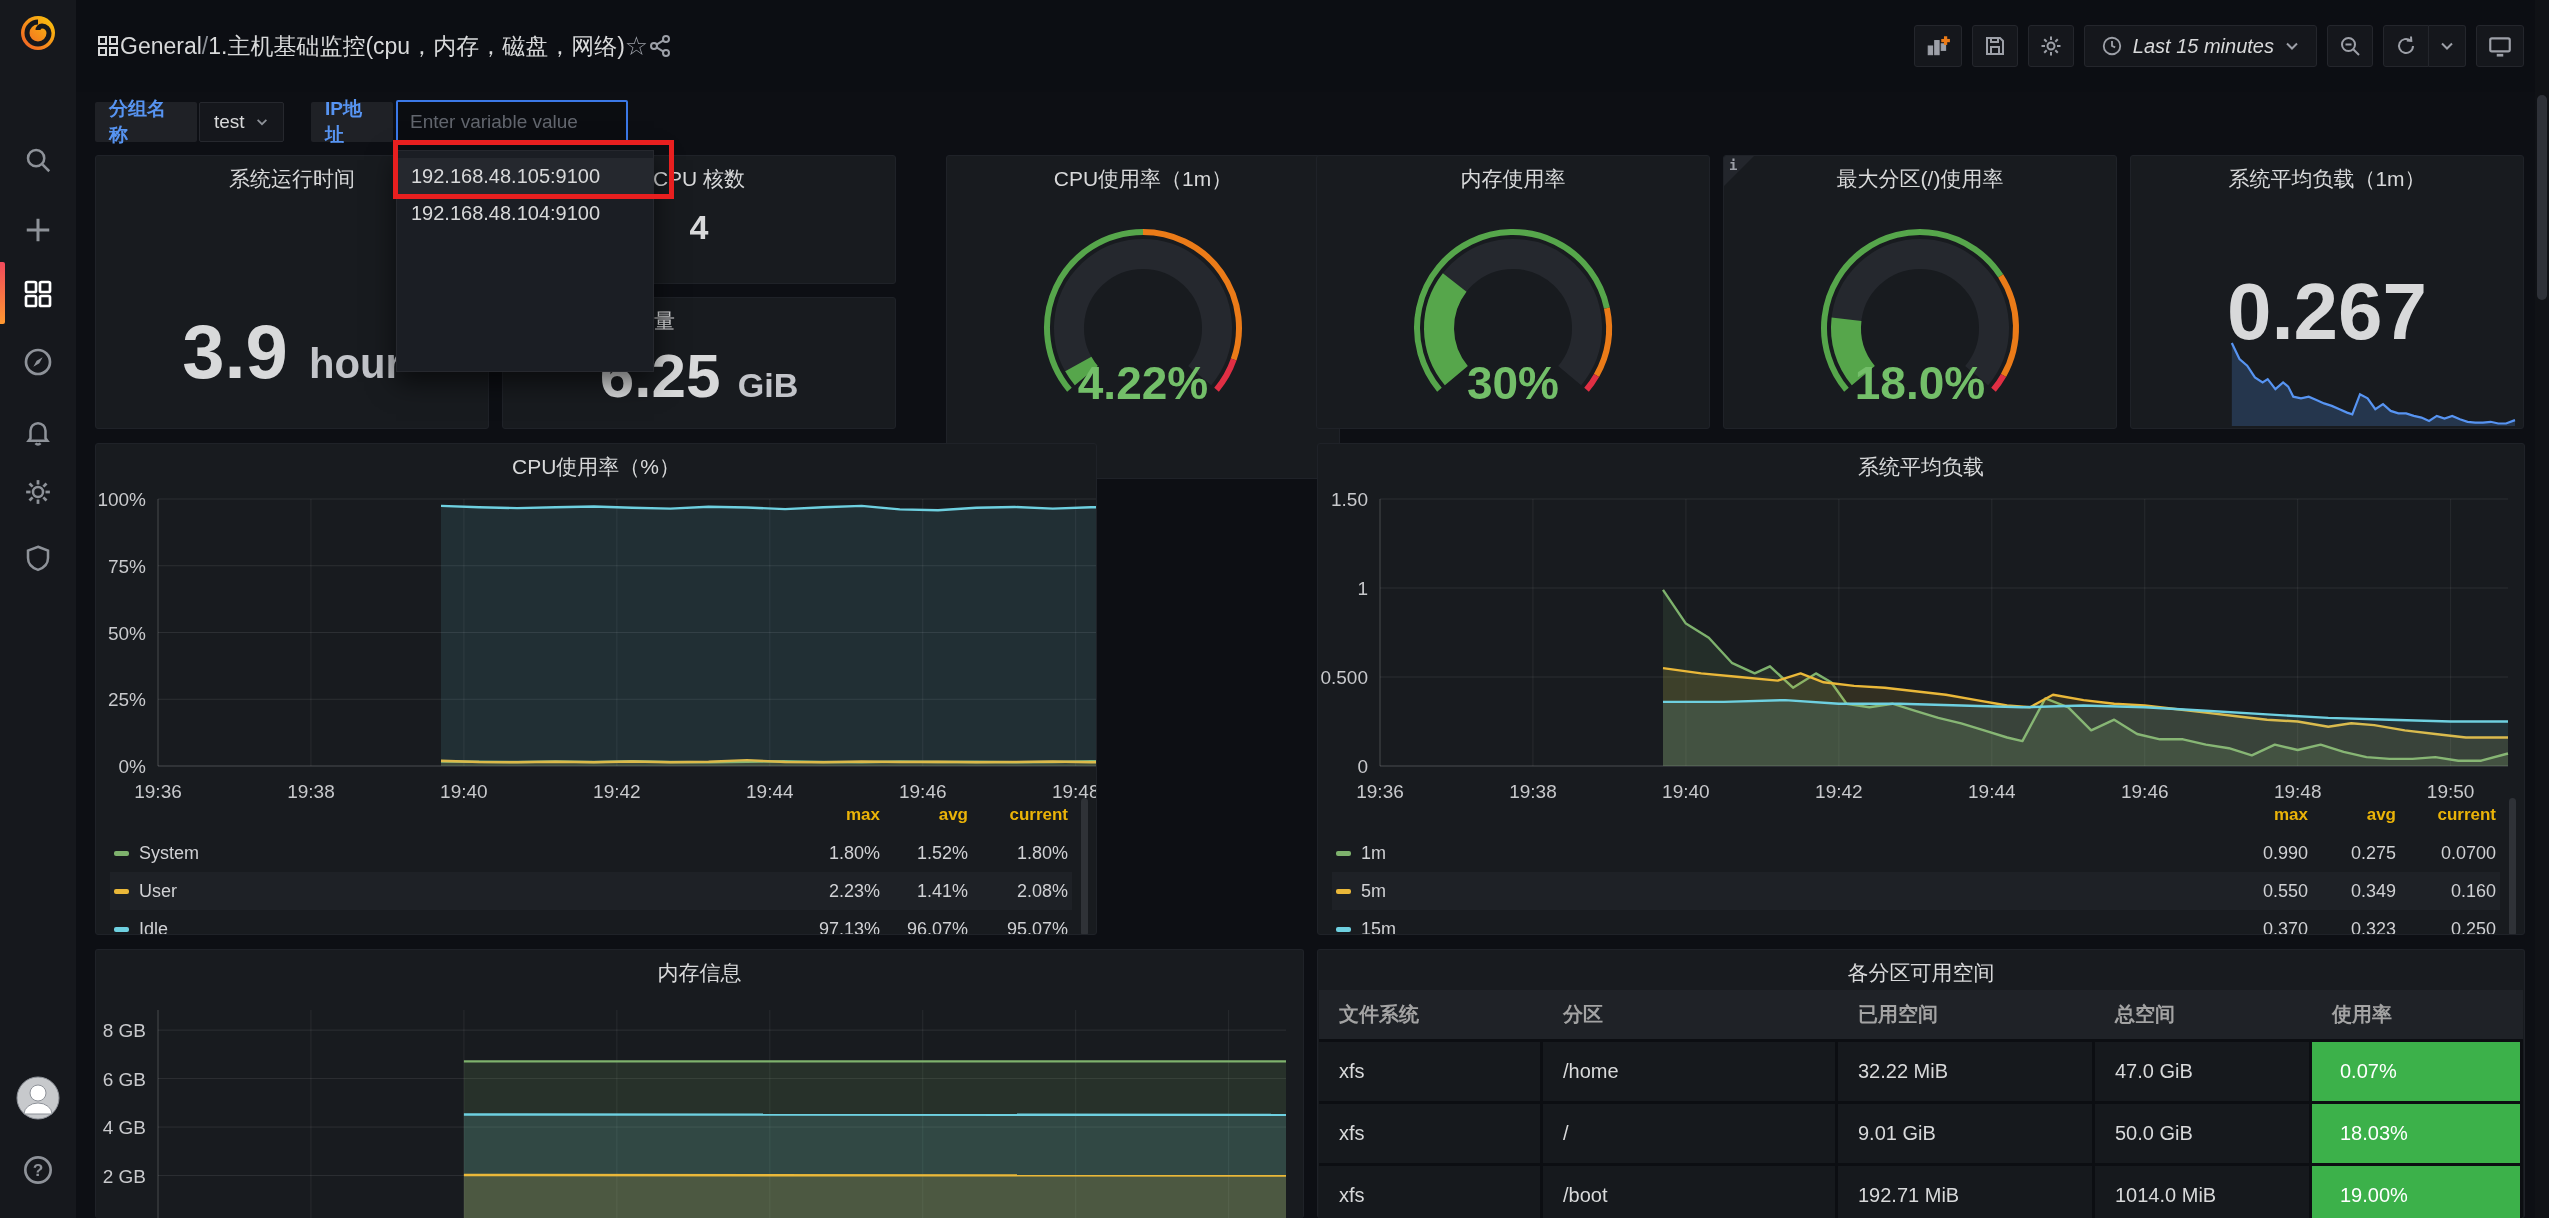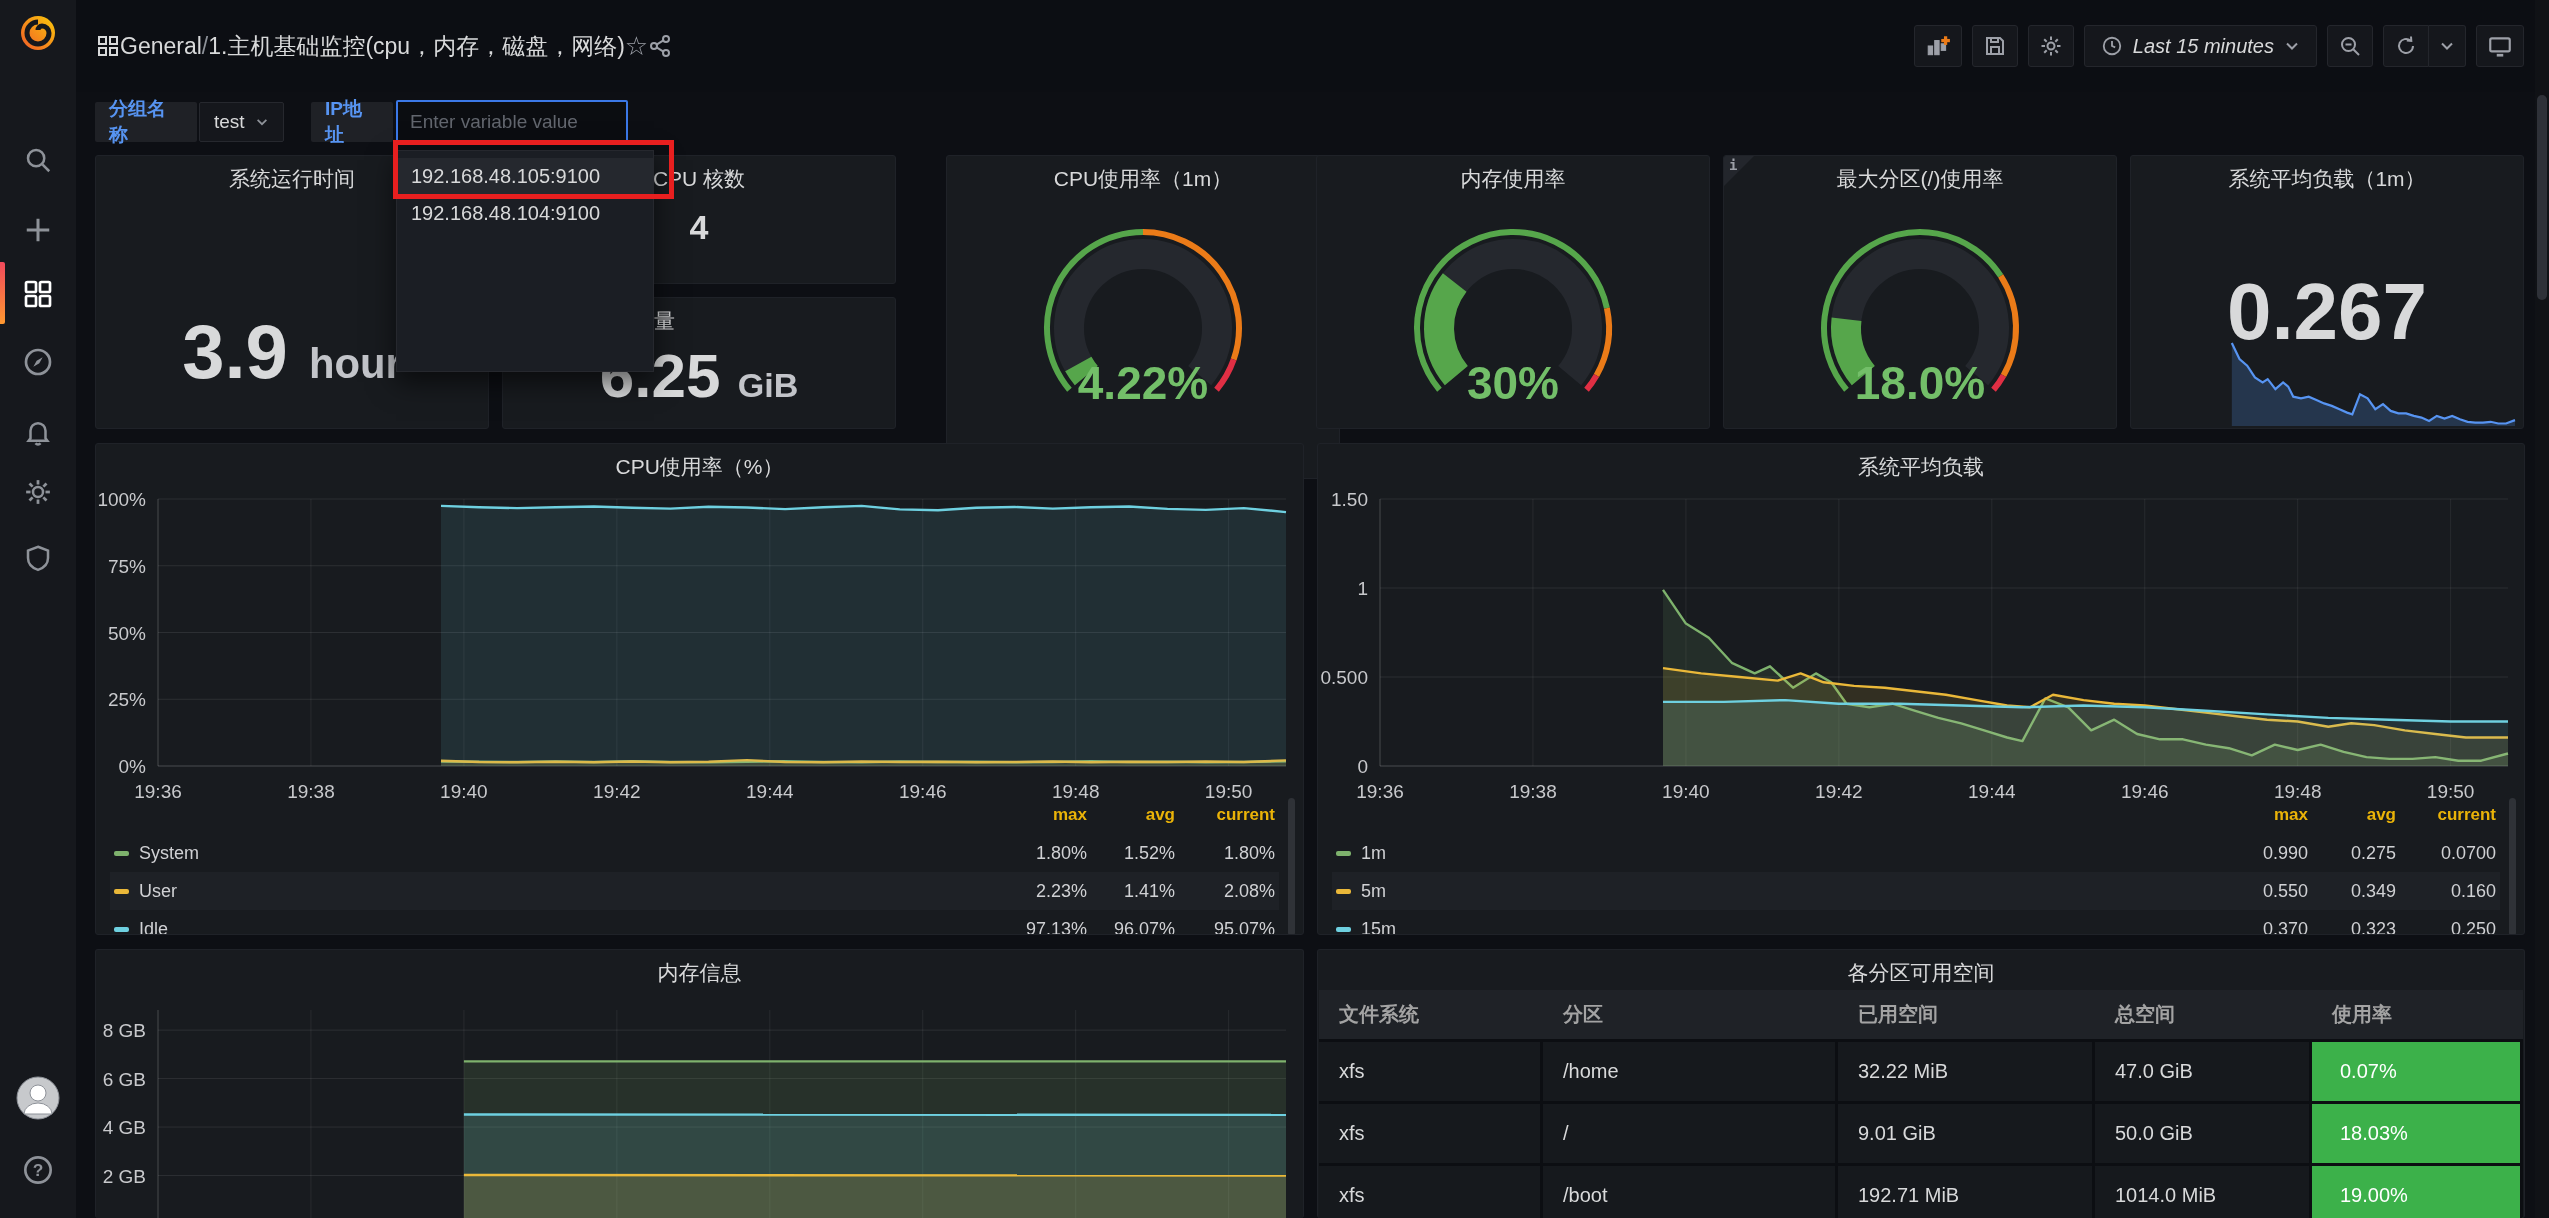--- a/index.html
+++ b/index.html
@@ -323,21 +323,21 @@
 
   <div class="panel" style="left:2130px;top:155px;width:394px;height:274px;">
     <div class="ptitle">系统平均负载（1m）</div>
     <div class="big-val" style="top:110px;font-size:80px;">0.267</div>
     <div id="spark-host" style="position:absolute;inset:0;"><svg width="392" height="272">
           <path d="M100.8,187.0 L108.5,203.0 L116.2,209.7 L123.9,221.4 L131.6,226.4 L136.7,223.1 L144.4,233.1 L152.1,226.4 L157.2,230.6 L162.3,240.7 L170.0,242.3 L177.7,240.7 L185.4,244.0 L193.1,247.4 L200.8,249.9 L208.5,253.2 L216.1,256.6 L221.3,258.3 L229.0,238.2 L236.6,242.3 L244.3,253.2 L252.0,248.2 L259.7,254.9 L267.4,257.4 L275.1,257.4 L282.8,259.9 L290.5,261.6 L298.1,265.0 L305.8,259.9 L313.5,262.5 L321.2,259.9 L328.9,263.3 L336.6,265.8 L344.3,266.6 L352.0,266.6 L359.7,265.8 L367.3,267.5 L375.0,267.5 L384.0,264.1 L384,270 L100.82033898305085,270 Z" fill="#5794f2" fill-opacity="0.22"></path>
           <path d="M100.8,187.0 L108.5,203.0 L116.2,209.7 L123.9,221.4 L131.6,226.4 L136.7,223.1 L144.4,233.1 L152.1,226.4 L157.2,230.6 L162.3,240.7 L170.0,242.3 L177.7,240.7 L185.4,244.0 L193.1,247.4 L200.8,249.9 L208.5,253.2 L216.1,256.6 L221.3,258.3 L229.0,238.2 L236.6,242.3 L244.3,253.2 L252.0,248.2 L259.7,254.9 L267.4,257.4 L275.1,257.4 L282.8,259.9 L290.5,261.6 L298.1,265.0 L305.8,259.9 L313.5,262.5 L321.2,259.9 L328.9,263.3 L336.6,265.8 L344.3,266.6 L352.0,266.6 L359.7,265.8 L367.3,267.5 L375.0,267.5 L384.0,264.1" fill="none" stroke="#5794f2" stroke-width="2.2"></path>
         </svg></div>
   </div>
 
-  <div class="panel" id="cpu-chart-panel" style="left:95px;top:443px;width:1209px;height:492px;">
+  <div class="panel" id="cpu-chart-panel" style="left:95px;top:443px;width:1002px;height:492px;">
     <div class="ptitle">CPU使用率（%）</div>
     <div class="chart-host" style="position:absolute;inset:0;"><svg width="1207" height="490">
           <line x1="62" x2="1190" y1="322" y2="322" stroke="rgba(255,255,255,0.09)" stroke-width="1"></line>
           <text x="50" y="329" text-anchor="end" fill="#c8c9cc" font-size="19">0%</text>
           <line x1="62" x2="1190" y1="255.25" y2="255.25" stroke="rgba(255,255,255,0.09)" stroke-width="1"></line>
           <text x="50" y="262.25" text-anchor="end" fill="#c8c9cc" font-size="19">25%</text>
           <line x1="62" x2="1190" y1="188.5" y2="188.5" stroke="rgba(255,255,255,0.09)" stroke-width="1"></line>
           <text x="50" y="195.5" text-anchor="end" fill="#c8c9cc" font-size="19">50%</text>
           <line x1="62" x2="1190" y1="121.75" y2="121.75" stroke="rgba(255,255,255,0.09)" stroke-width="1"></line>
           <text x="50" y="128.75" text-anchor="end" fill="#c8c9cc" font-size="19">75%</text>

